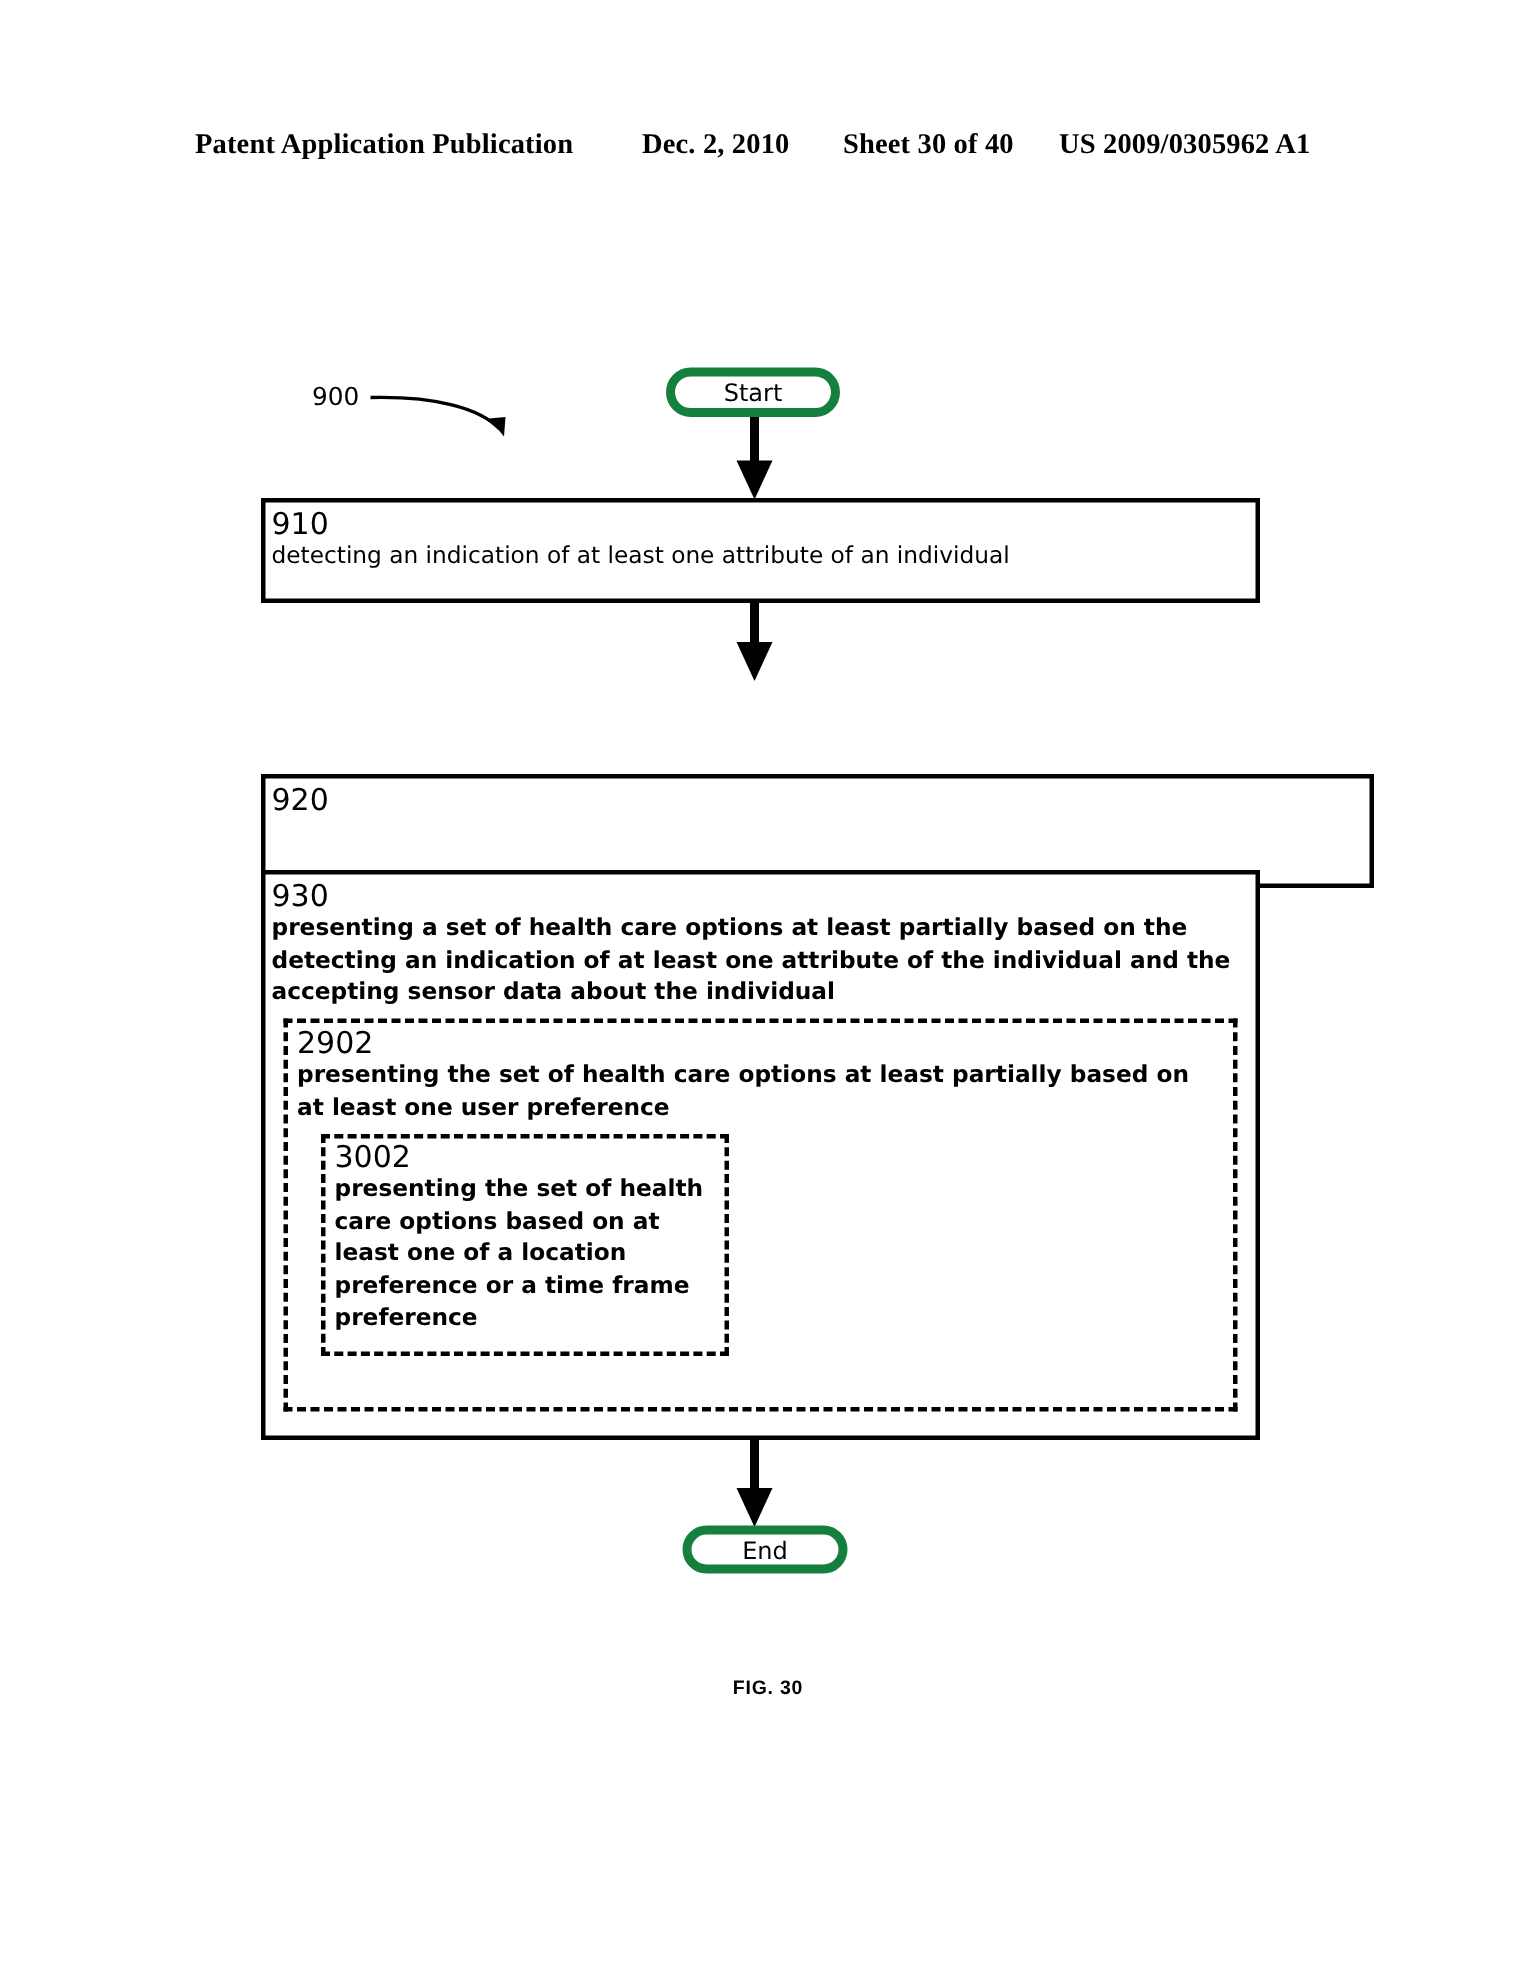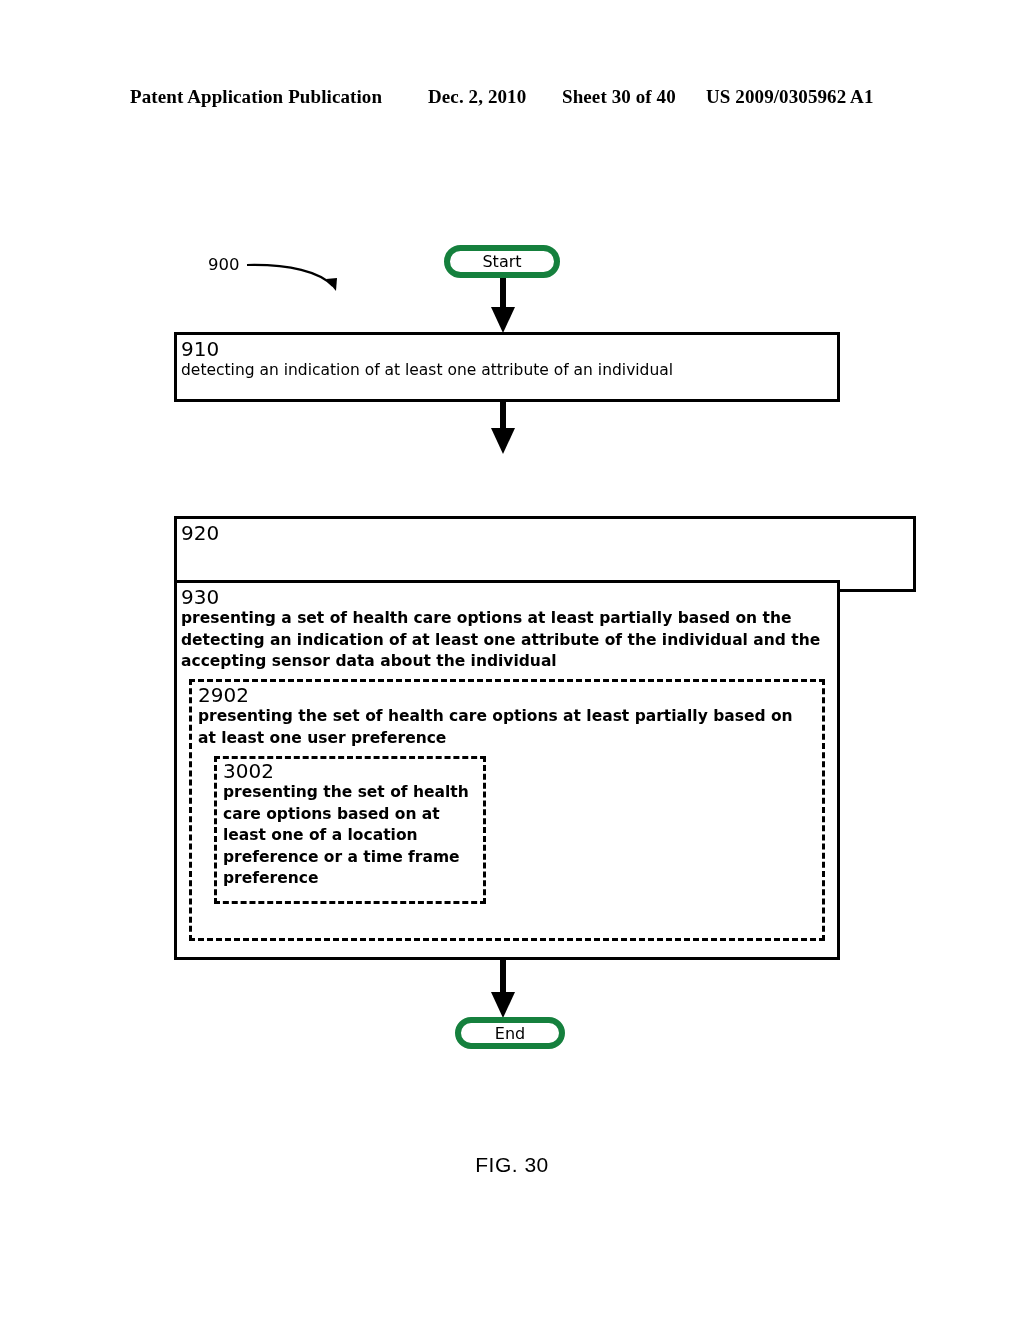--- a/index.html
+++ b/index.html
@@ -142,24 +142,23 @@
   }
 
   
   #fig-caption {
     position: absolute;
     left: 0;
     top: 1117px;
     width: 1024px;
     text-align: center;
     font-family: "Liberation Sans", sans-serif;
-    font-weight: normal;
-    font-size: 21px;
+    font-weight: bold;
+    font-size: 13px;
     letter-spacing: 0.5px;
-    margin-top: 36px;
   }
 </style>
 </head>
 <body>
 
 <div id="page-header">
   <span class="h-pub">Patent Application Publication</span>
   <span class="h-date">Dec. 2, 2010</span>
   <span class="h-sheet">Sheet 30 of 40</span>
   <span class="h-num">US 2009/0305962 A1</span>

